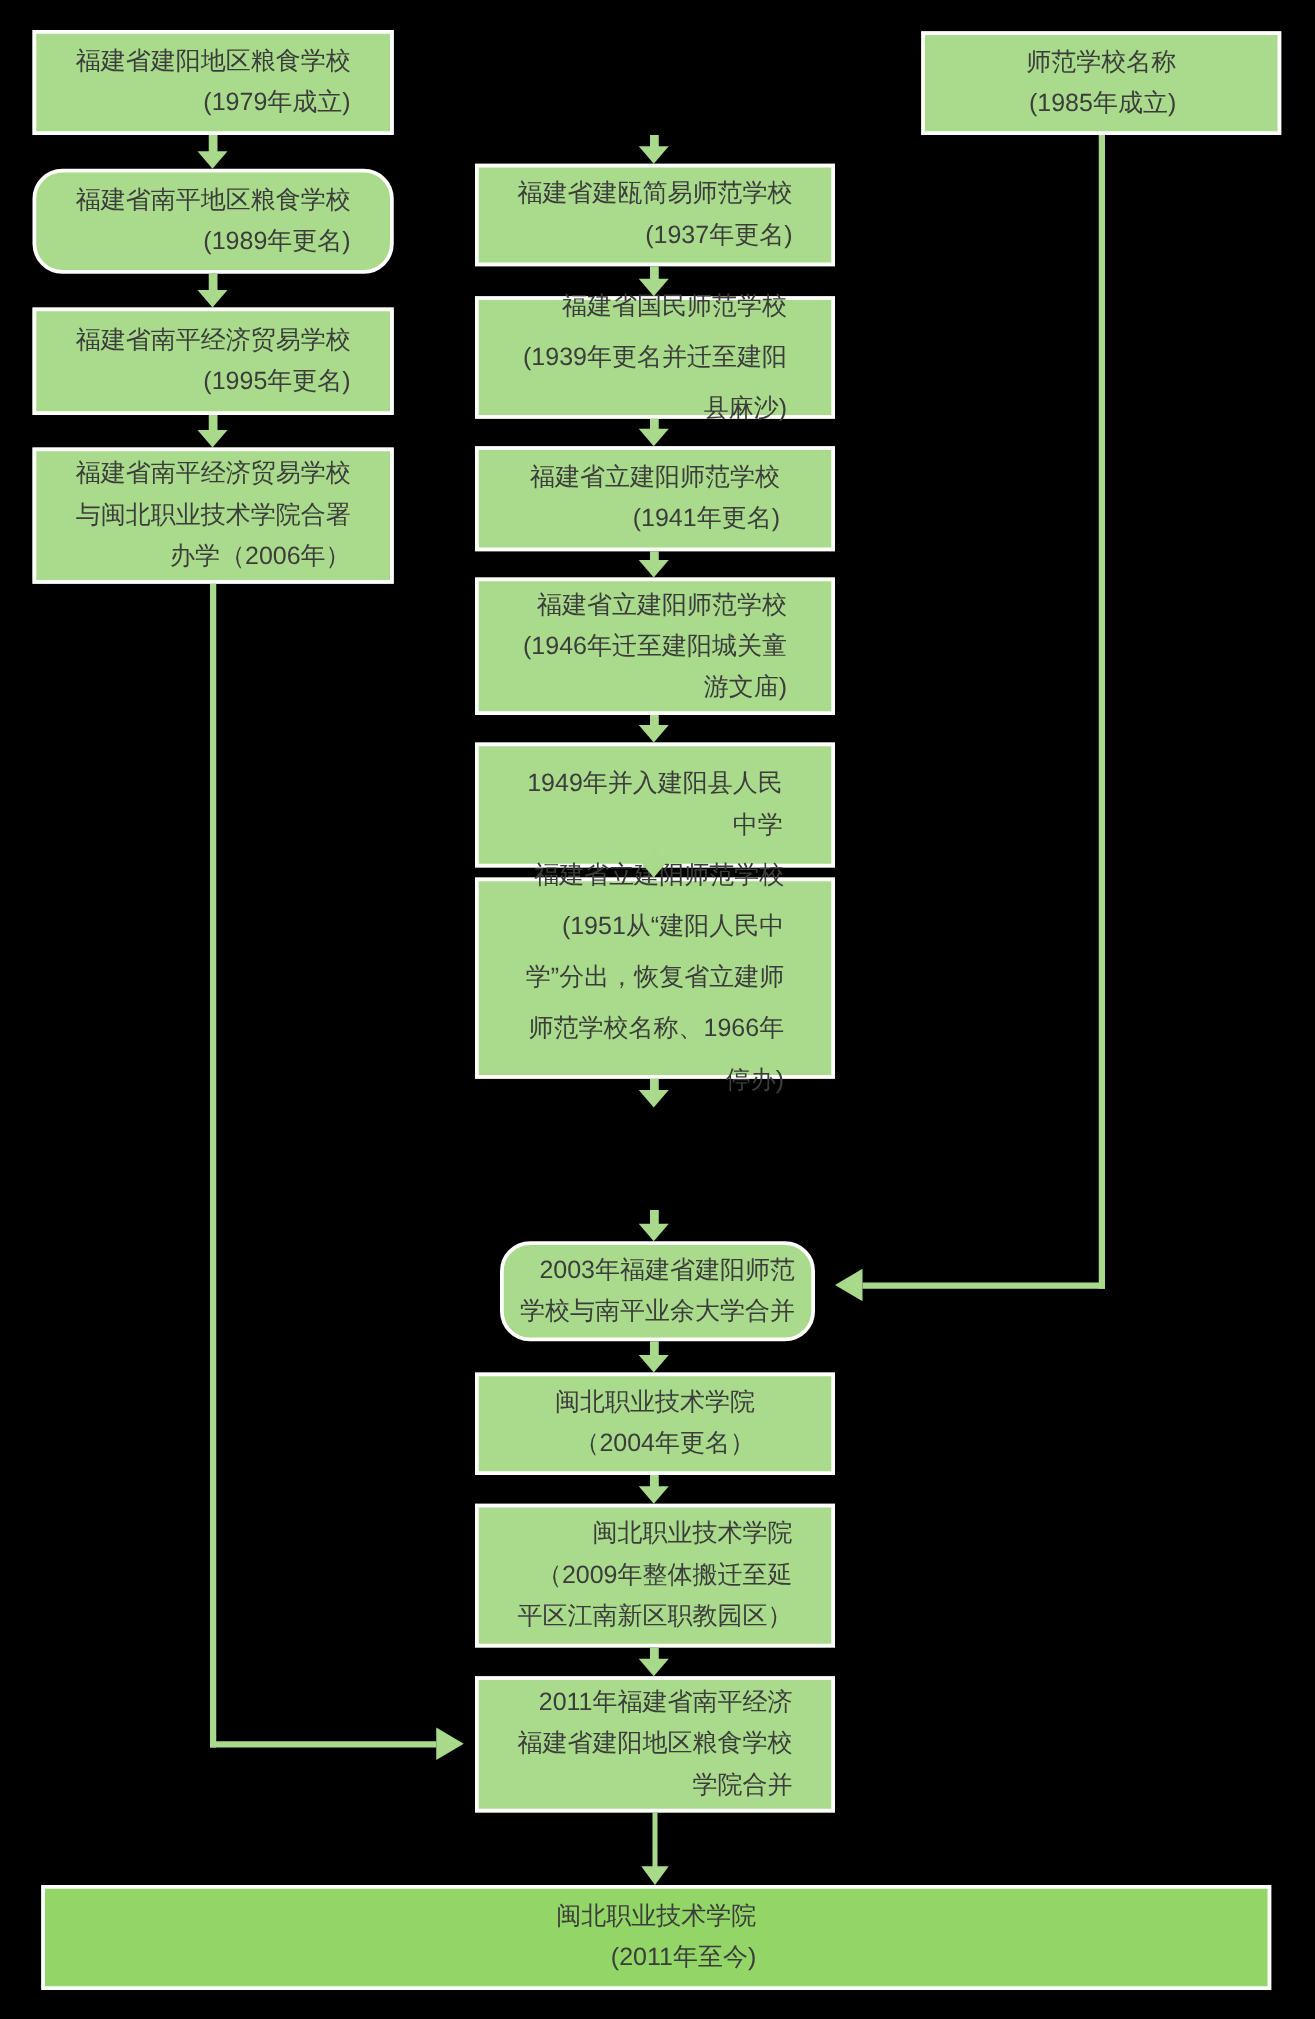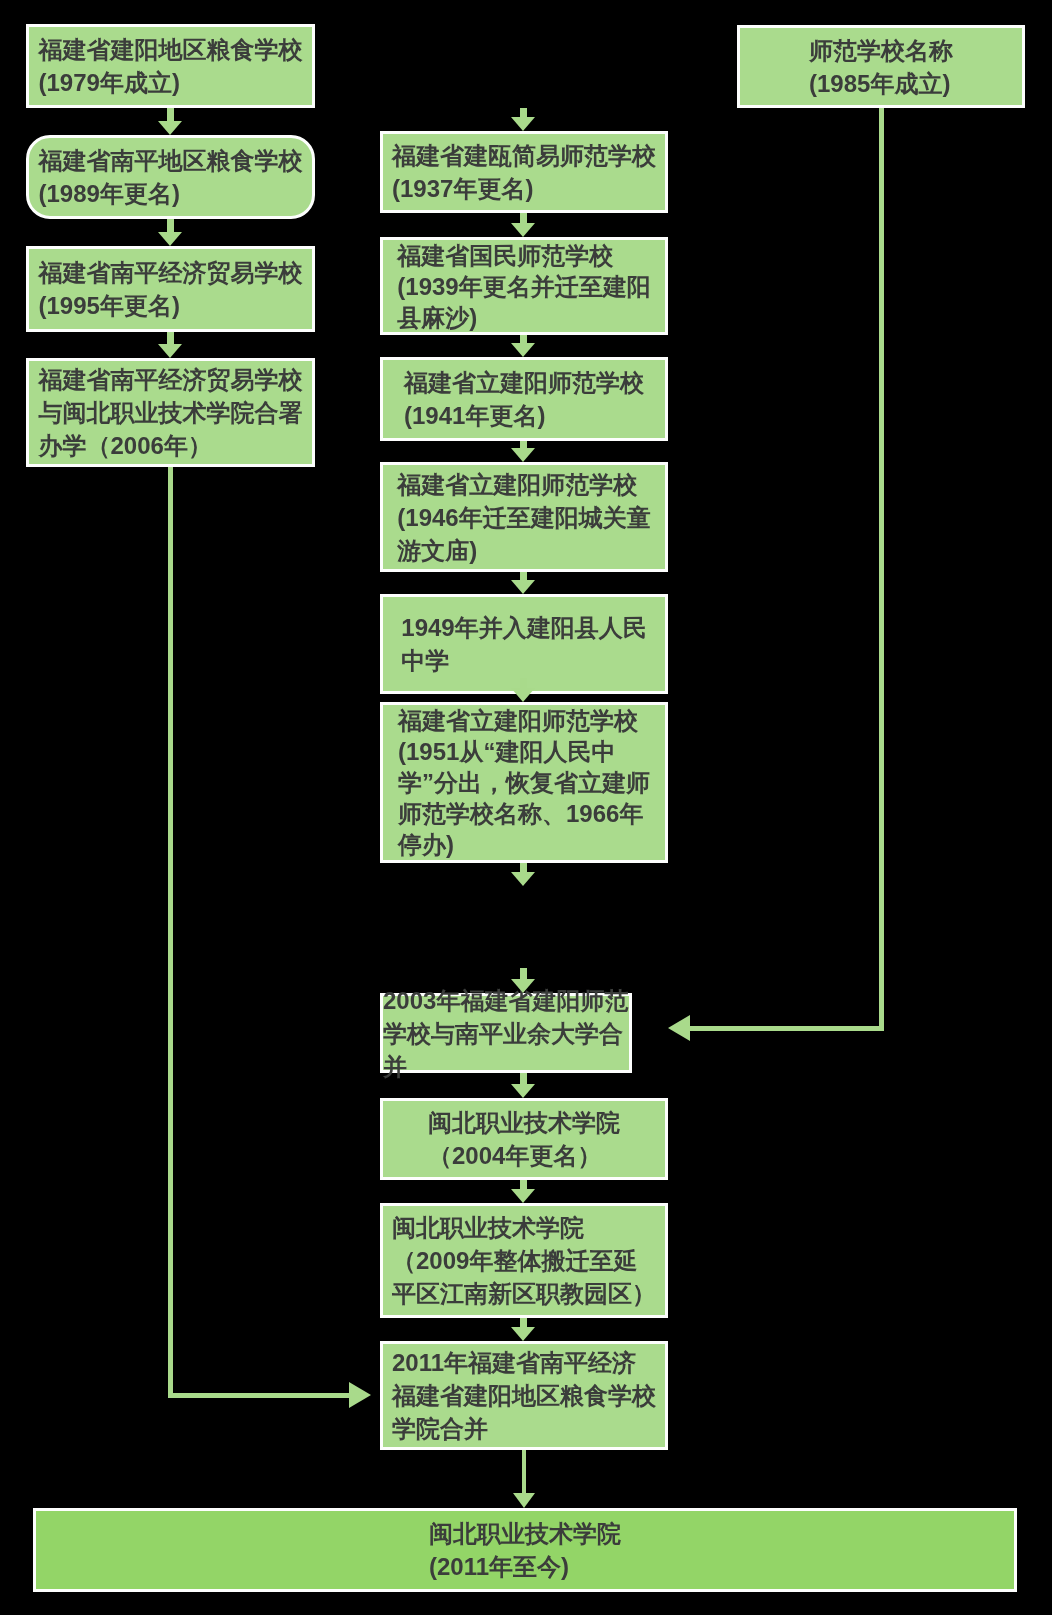--- a/index.html
+++ b/index.html
@@ -10,31 +10,31 @@
     background: #000;
     overflow: hidden;
     font-family: "Liberation Sans", "DejaVu Sans", sans-serif;
   }
   .node {
     position: absolute;
     box-sizing: border-box;
     background: #aadb8d;
     border: 3px solid #fdfefd;
     color: #3b3d3b;
-    font-weight: bold;
-    font-size: 24px;
+    font-weight: normal;
+    font-size: 20px;
     line-height: 33px;
     display: flex;
     align-items: center;
     justify-content: center;
-    text-align: left;
+    text-align: right;
     white-space: pre-line;
   }
   .node.final { background: #93d567; }
-  .node.lh-tight { line-height: 31px; }
+  .node.lh-tight { line-height: 41px; }
 
   
   .varrow { position: absolute; width: 25px; }
   .varrow::before {
     content: "";
     position: absolute;
     left: 9px; top: 0; bottom: 12px;
     width: 7px;
     background: #a9da8b;
   }
@@ -93,21 +93,21 @@
   <div class="node" style="left:380px; top:462px;  width:288px; height:110px;">福建省立建阳师范学校
 (1946年迁至建阳城关童
 游文庙)</div>
   <div class="node" style="left:380px; top:594px;  width:288px; height:100px;">1949年并入建阳县人民
 中学</div>
   <div class="node lh-tight" style="left:380px; top:702px; width:288px; height:161px;">福建省立建阳师范学校
 (1951从“建阳人民中
 学”分出，恢复省立建师
 师范学校名称、1966年
 停办)</div>
-  <div class="node" style="left:380px; top:993px;  width:252px; height:80px;">2003年福建省建阳师范
+  <div class="node" style="left:400px; top:993px;  width:252px; height:80px;border-radius:24px;">2003年福建省建阳师范
 学校与南平业余大学合并</div>
   <div class="node" style="left:380px; top:1098px; width:288px; height:82px;">闽北职业技术学院
 （2004年更名）</div>
   <div class="node" style="left:380px; top:1203px; width:288px; height:115px;">闽北职业技术学院
 （2009年整体搬迁至延
 平区江南新区职教园区）</div>
   <div class="node" style="left:380px; top:1341px; width:288px; height:109px;">2011年福建省南平经济
 福建省建阳地区粮食学校
 学院合并</div>
 

